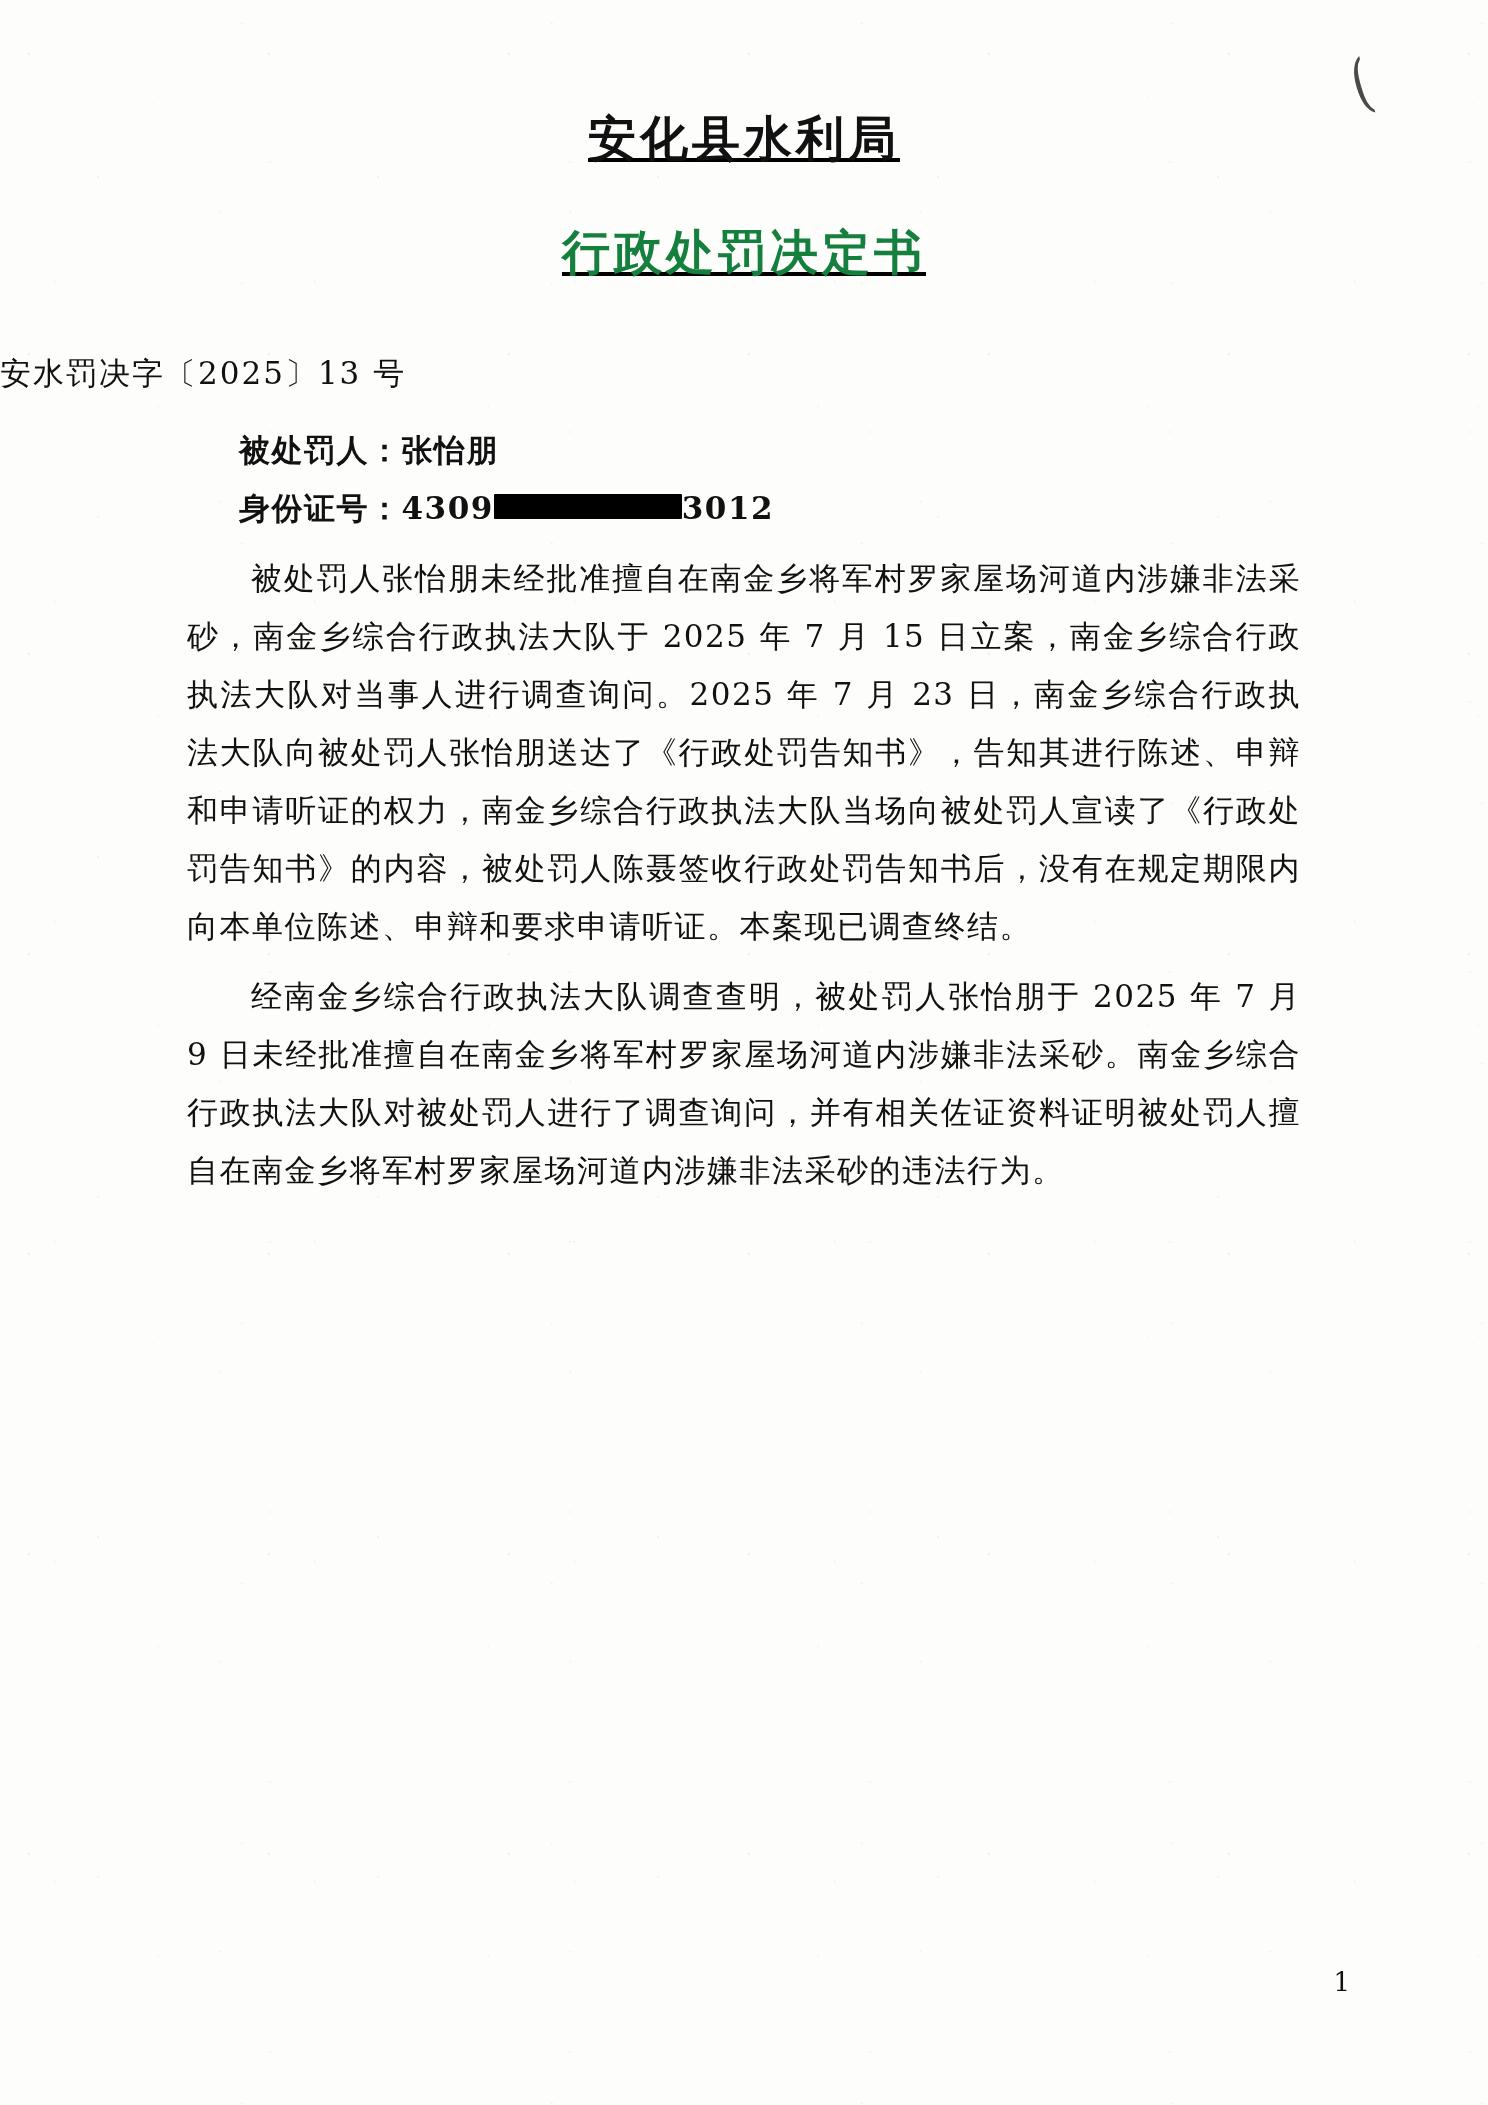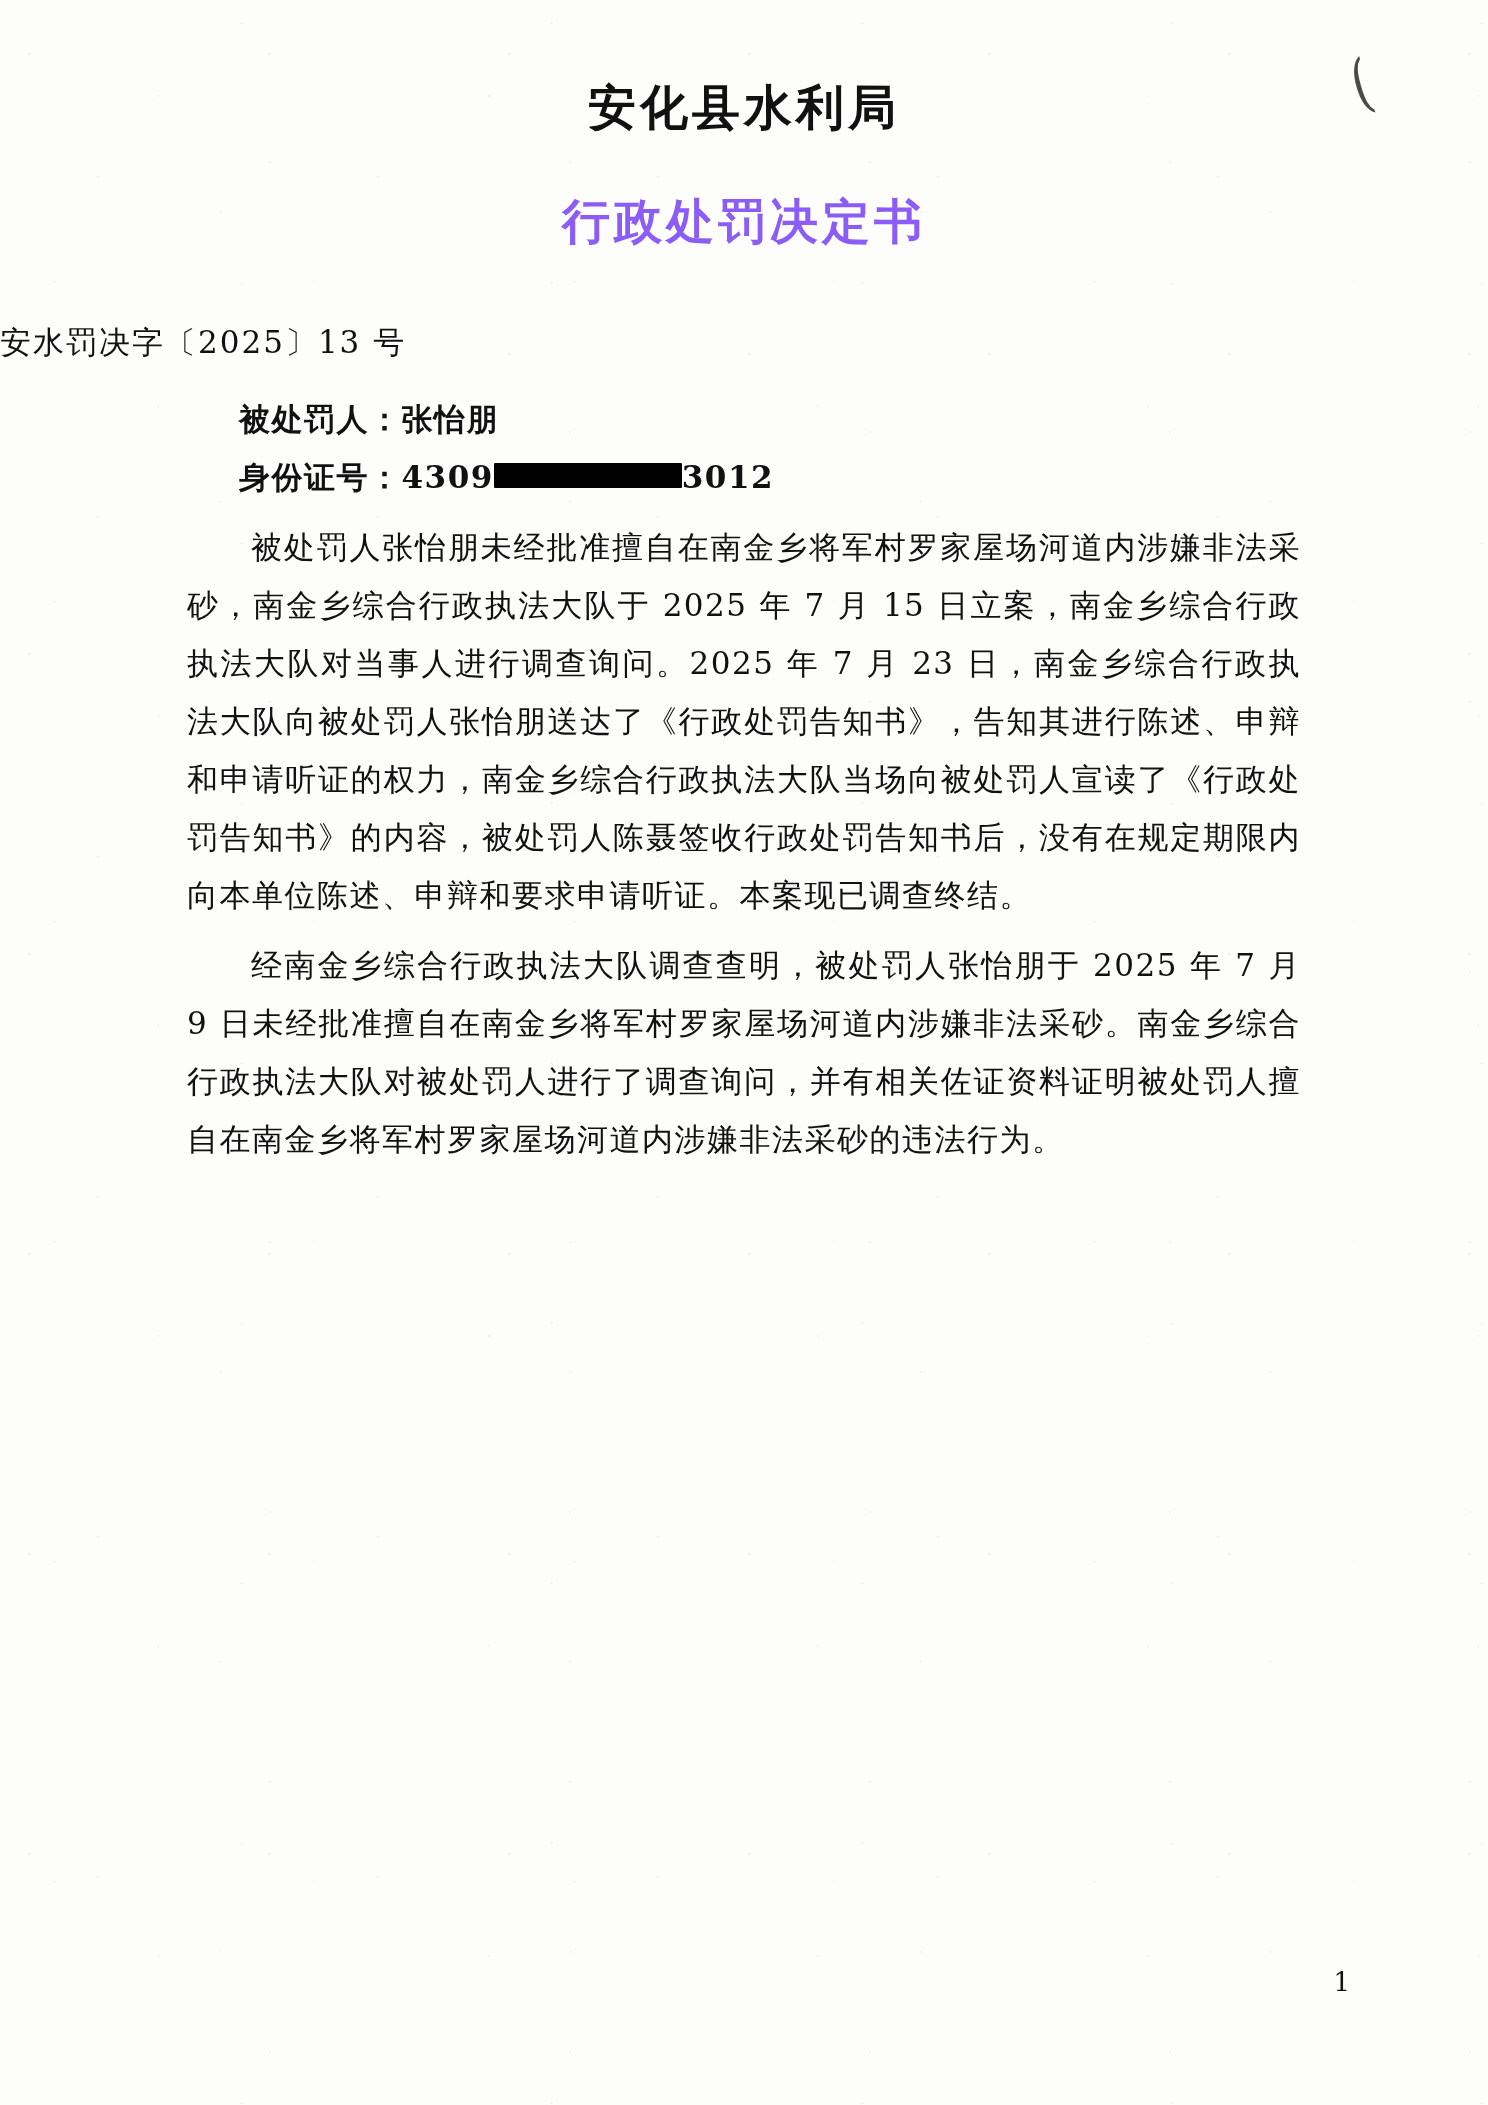--- a/index.html
+++ b/index.html
@@ -43,37 +43,38 @@
     position: absolute;
     right: 118px;
     top: 56px;
     font-family: "DejaVu Serif", serif;
     font-size: 46px;
     color: #2b2b2b;
     transform: rotate(-16deg) scaleY(1.4);
     opacity: 0.85;
   }
   .title-block {
-    margin-top: 79px;
+    margin-top: 110px;
     text-align: center;
+    text-decoration: underline;
   }
   .org-title {
     font-family: "DejaVu Sans", "Liberation Sans", sans-serif;
     font-weight: bold;
     font-size: 48px;
     letter-spacing: 4px;
     color: #111;
     line-height: 1.2;
   }
   .doc-title {
     font-family: "DejaVu Sans", "Liberation Sans", sans-serif;
     font-weight: bold;
     font-size: 48px;
     letter-spacing: 4px;
-    color: #8b5cf6;
+    color: #15803d;
     margin-top: 56px;
     line-height: 1.2;
   }
   .doc-number {
     margin-top: 72px;
     margin-right: 206px;
     text-align: left;
     font-size: 31px;
     letter-spacing: 2px;
     color: #111;

